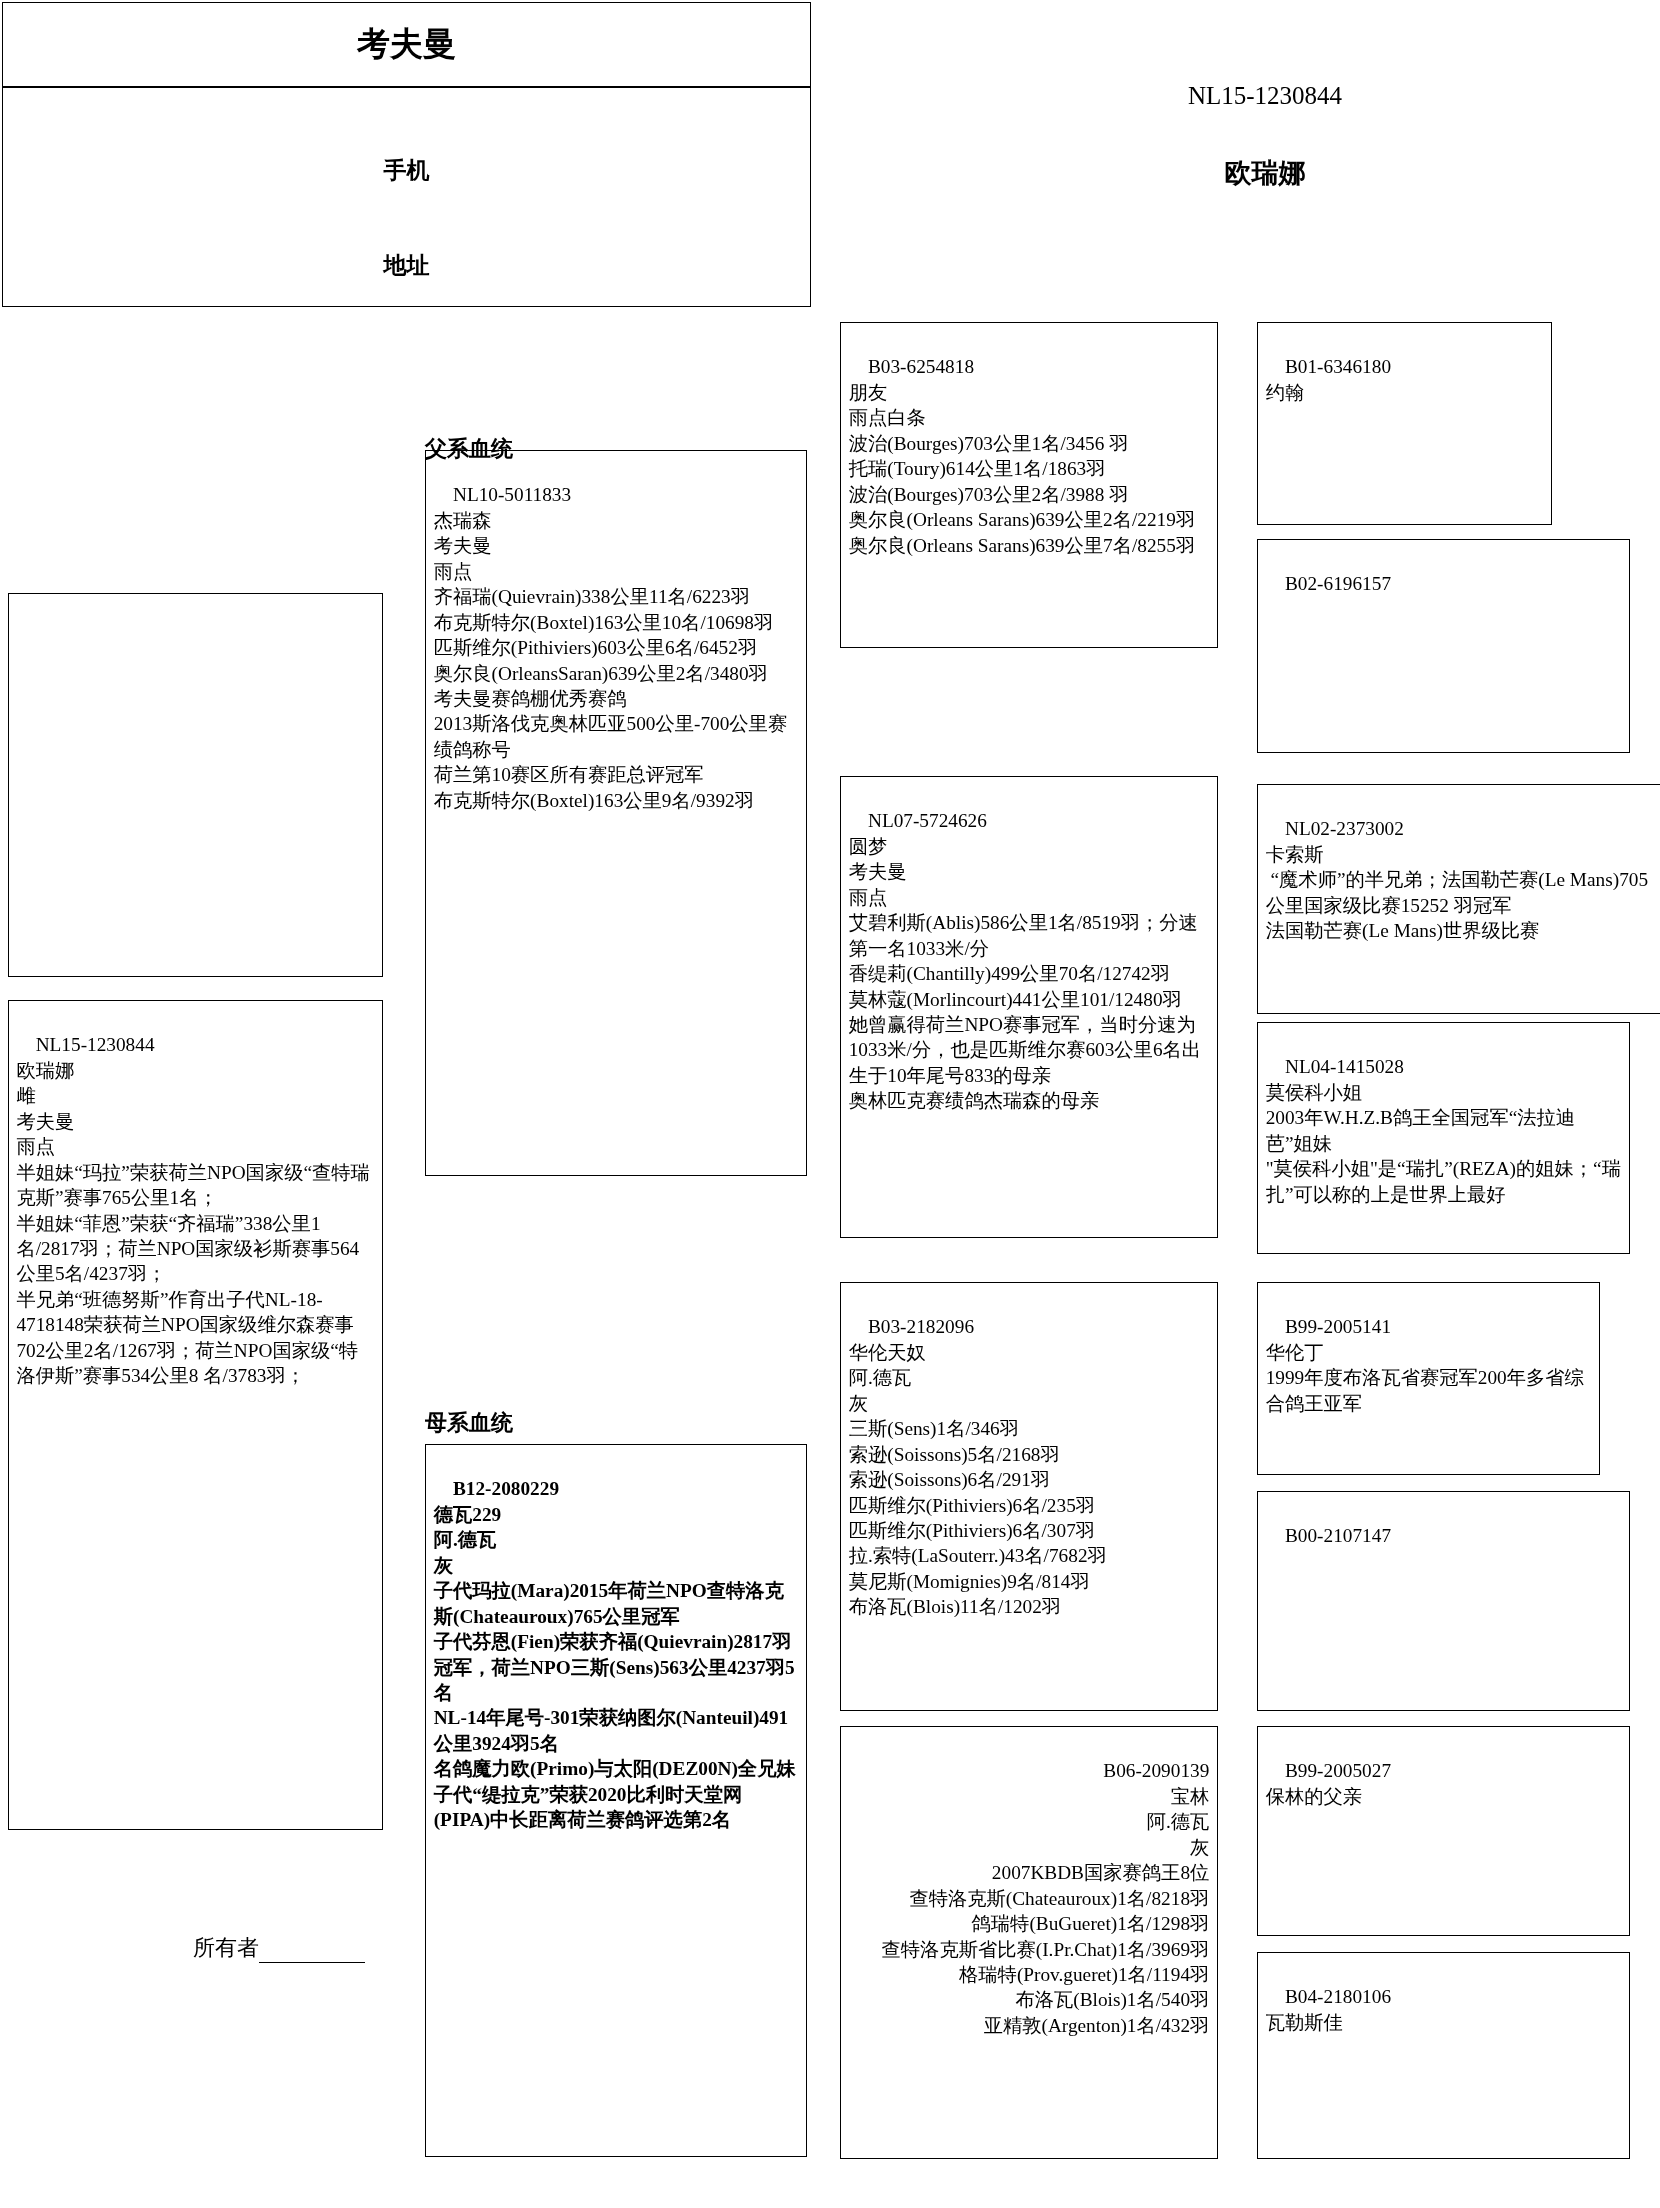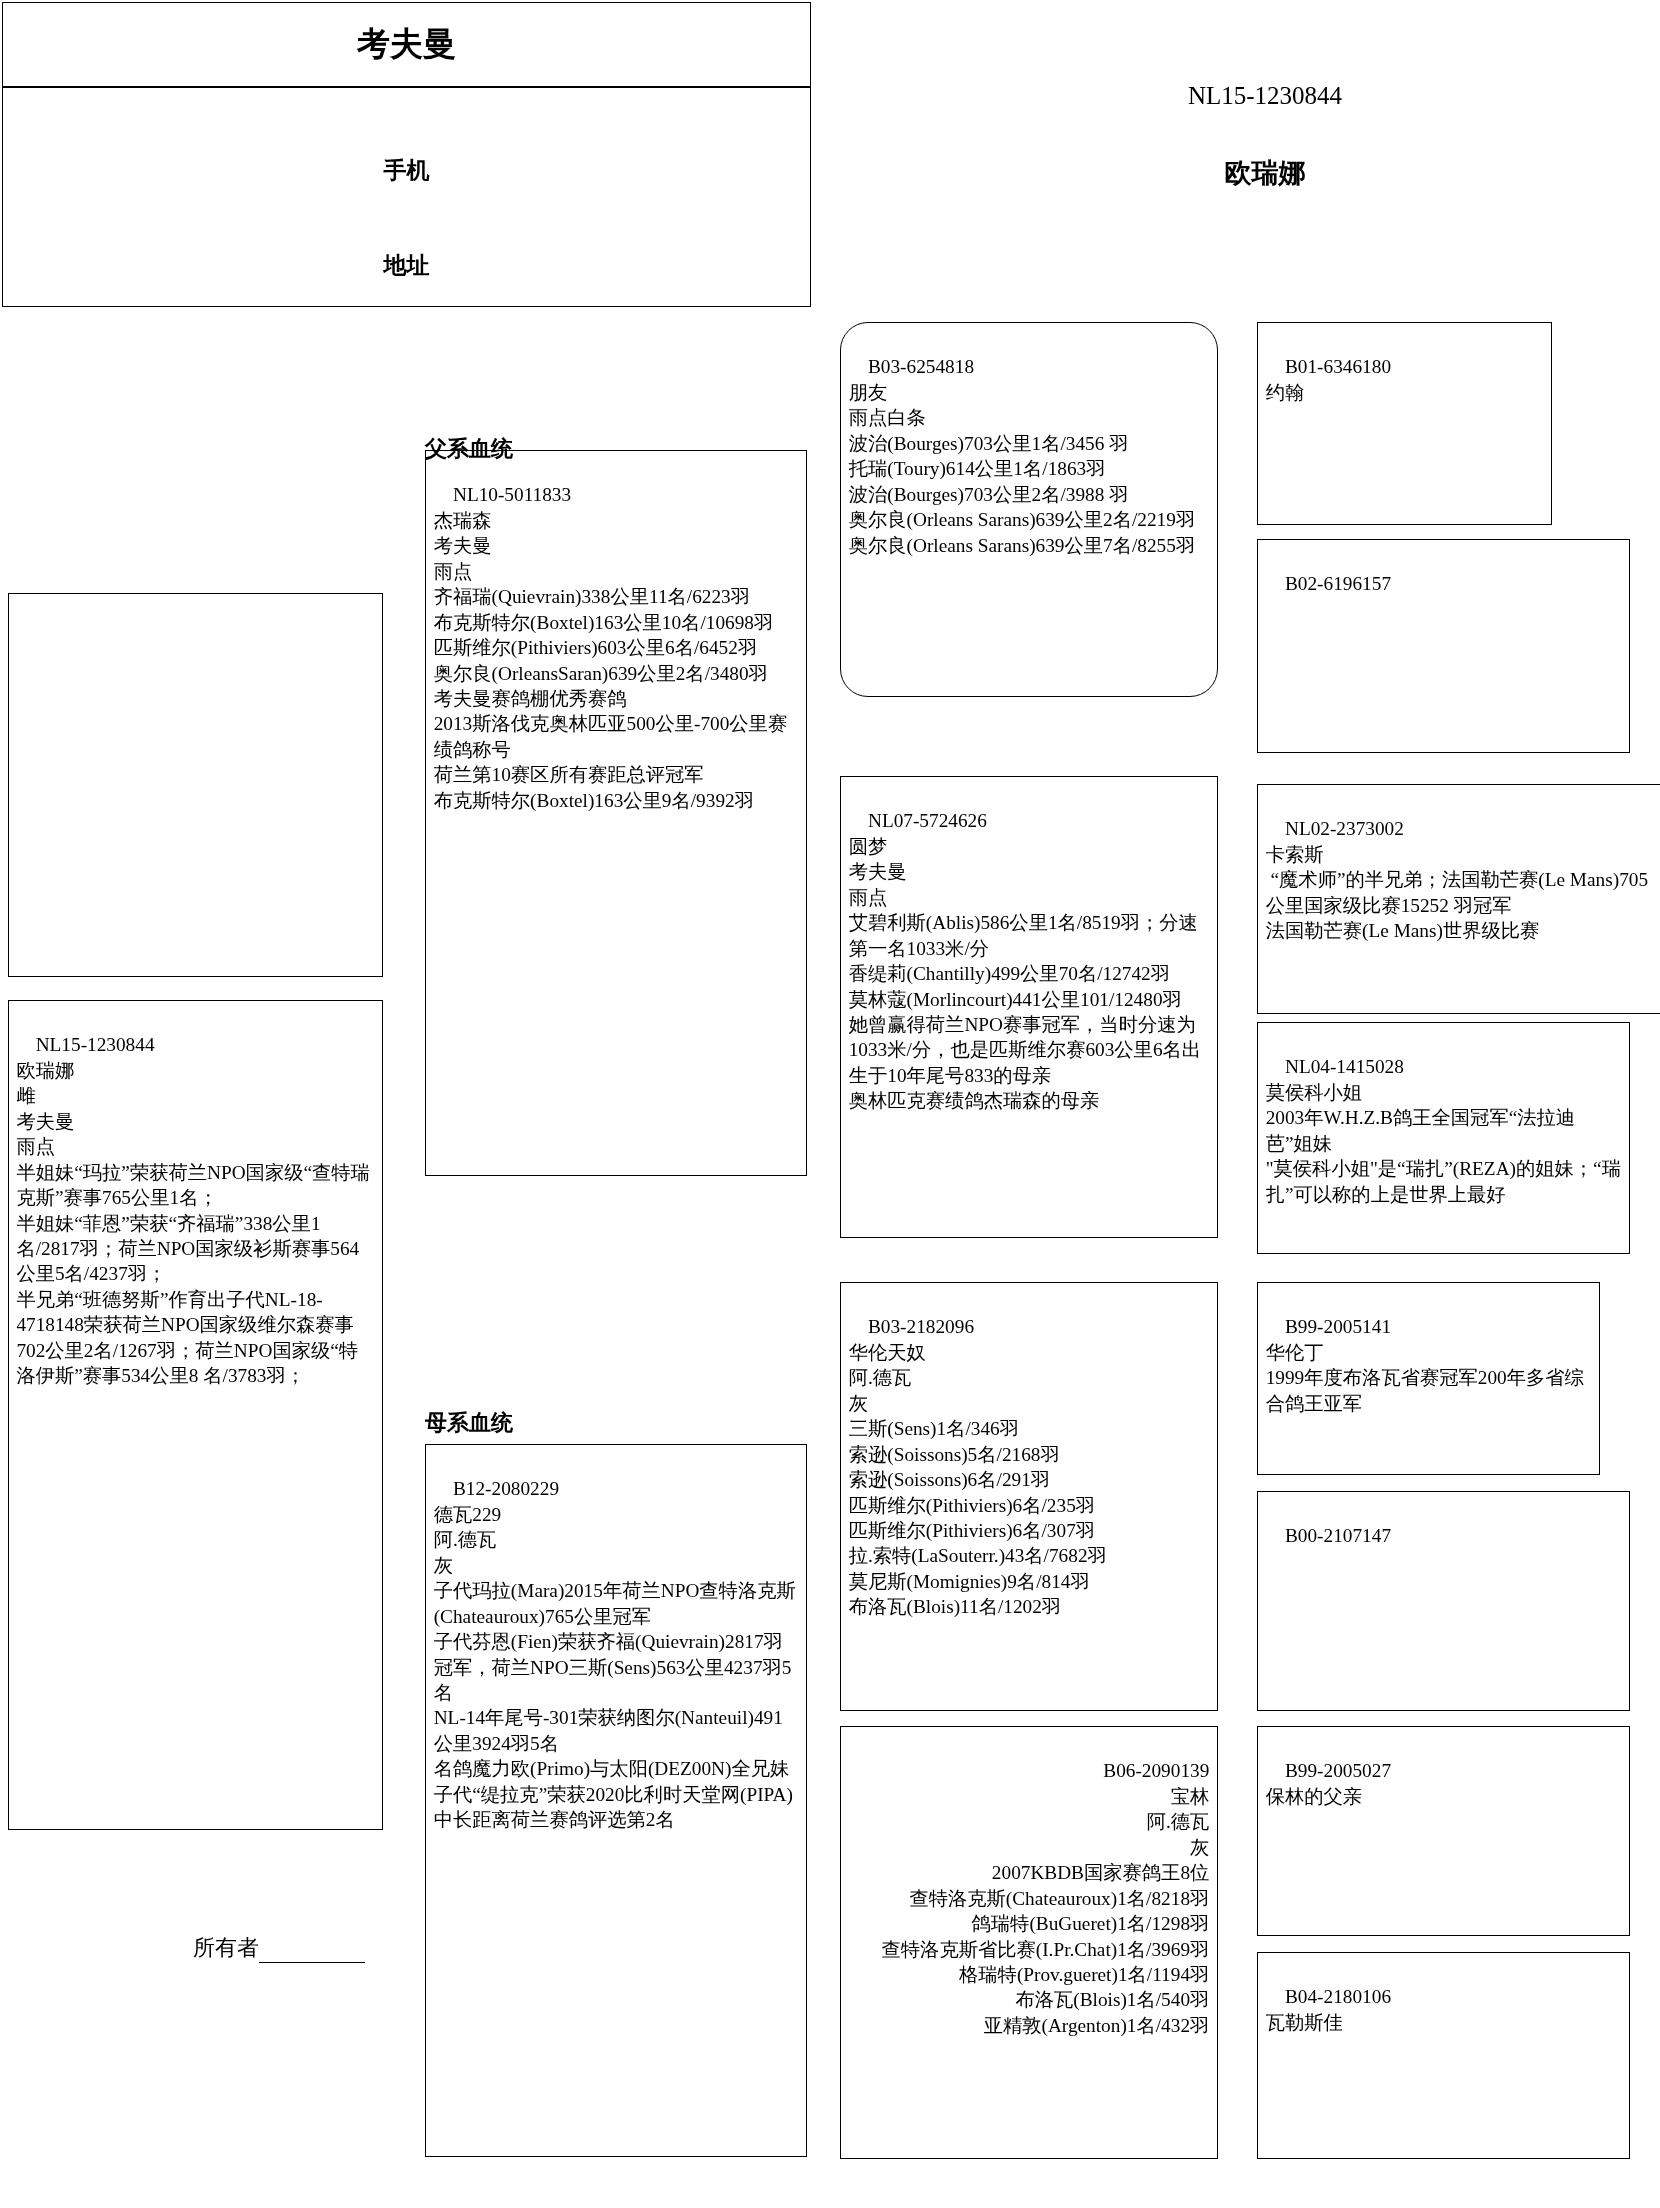--- a/index.html
+++ b/index.html
@@ -126,33 +126,33 @@
 齐福瑞(Quievrain)338公里11名/6223羽
 布克斯特尔(Boxtel)163公里10名/10698羽
 匹斯维尔(Pithiviers)603公里6名/6452羽
 奥尔良(OrleansSaran)639公里2名/3480羽
 考夫曼赛鸽棚优秀赛鸽
 2013斯洛伐克奥林匹亚500公里-700公里赛绩鸽称号
 荷兰第10赛区所有赛距总评冠军
 布克斯特尔(Boxtel)163公里9名/9392羽</span>
   </div>
 
-  <div class="box" style="left:425px; top:1444px; width:382px; height:713px;">
+  <div class="box" style="left:425px; top:1444px; width:382px; height:713px;font-weight:bold;">
     <span>B12-2080229
 德瓦229
 阿.德瓦
 灰
 子代玛拉(Mara)2015年荷兰NPO查特洛克斯(Chateauroux)765公里冠军
 子代芬恩(Fien)荣获齐福(Quievrain)2817羽冠军，荷兰NPO三斯(Sens)563公里4237羽5名
 NL-14年尾号-301荣获纳图尔(Nanteuil)491公里3924羽5名
 名鸽魔力欧(Primo)与太阳(DEZ00N)全兄妹
 子代“缇拉克”荣获2020比利时天堂网(PIPA)中长距离荷兰赛鸽评选第2名</span>
   </div>
 
-  <div class="box" style="left:840px; top:322px; width:378px; height:375px;border-radius:28px;">
+  <div class="box" style="left:840px; top:322px; width:378px; height:326px;">
     <span>B03-6254818
 朋友
 雨点白条
 波治(Bourges)703公里1名/3456 羽
 托瑞(Toury)614公里1名/1863羽
 波治(Bourges)703公里2名/3988 羽
 奥尔良(Orleans Sarans)639公里2名/2219羽
 奥尔良(Orleans Sarans)639公里7名/8255羽</span>
   </div>
 

